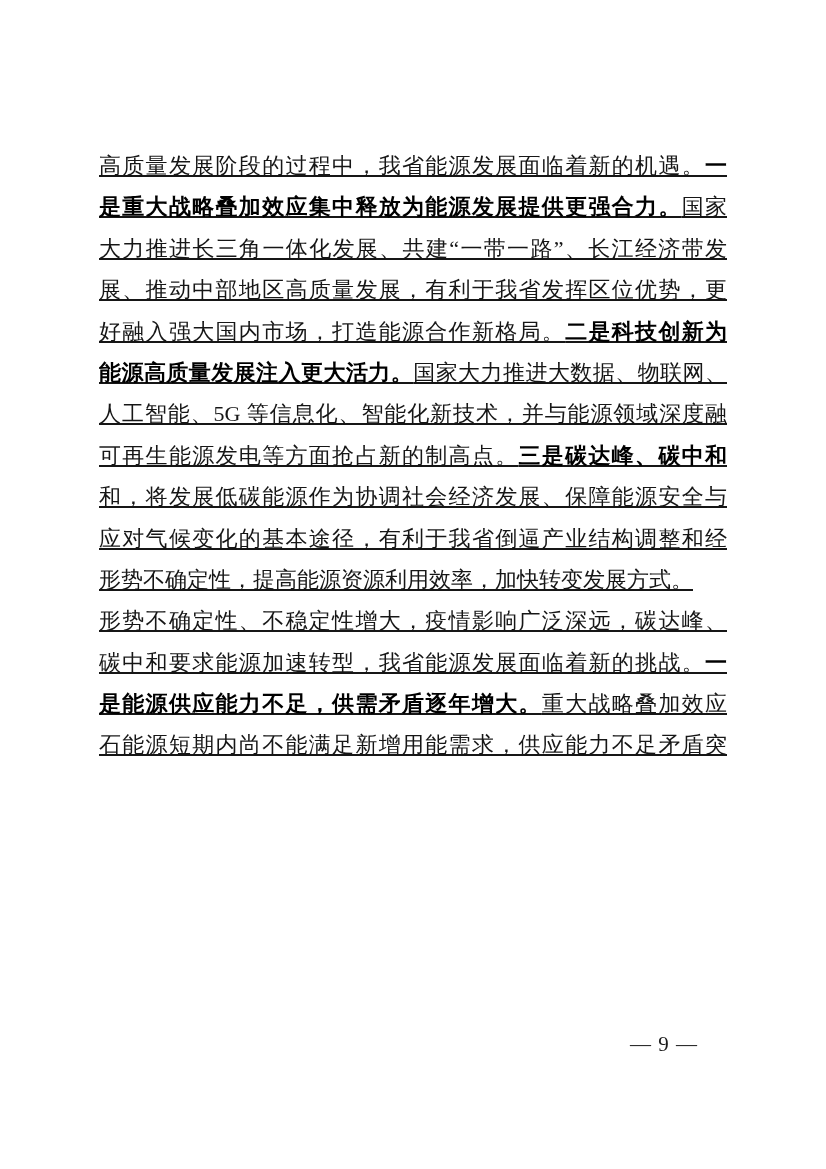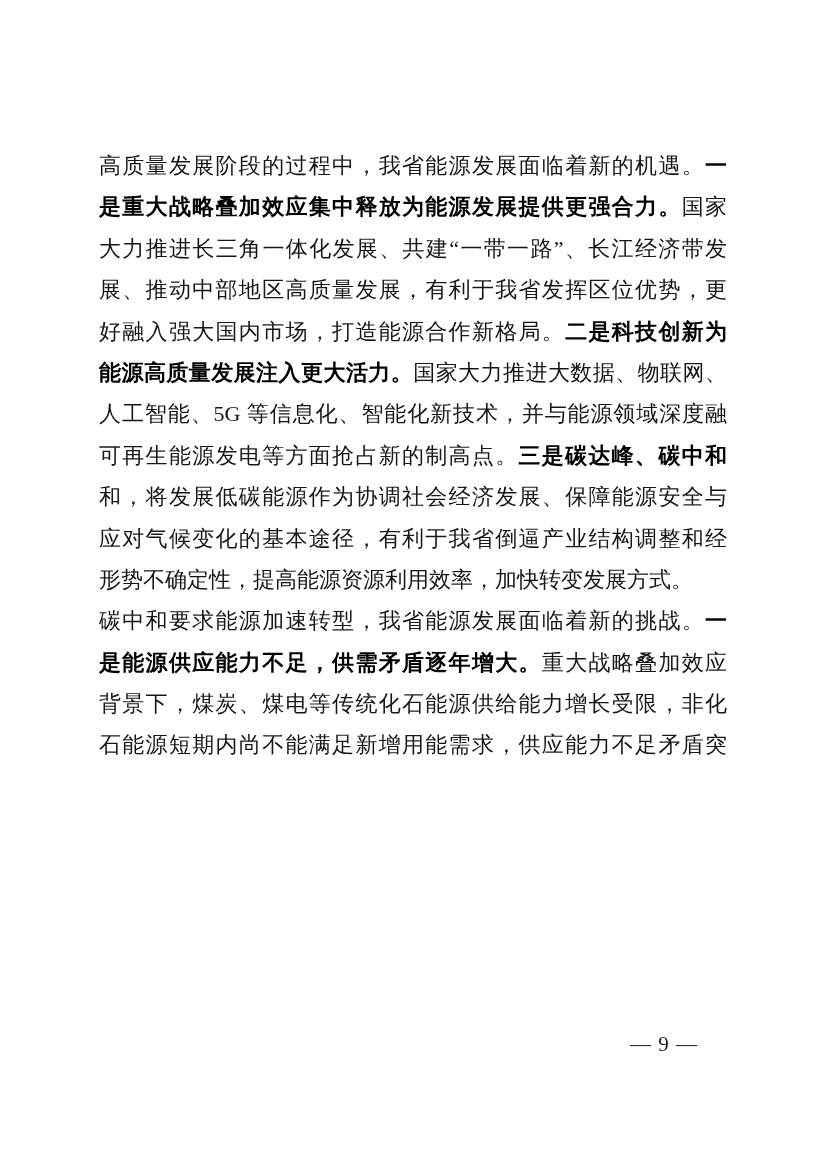--- a/index.html
+++ b/index.html
@@ -23,20 +23,21 @@
   }
   .line {
     font-size: 22px;
     line-height: 41.4px;
     height: 41.4px;
     color: #161616;
     text-align: justify;
     text-align-last: justify;
     overflow: hidden;
     white-space: normal;
+    text-decoration: underline;
   }
   .line.no-stretch {
     text-align-last: left;
   }
   .line.indent {
     text-indent: 45px;
   }
   .seg {
     font-weight: 400;
   }
@@ -65,21 +66,21 @@
       <div class="line"><span class="seg bold">是重大战略叠加效应集中释放为能源发展提供更强合力。</span><span class="seg">国家</span></div>
       <div class="line"><span class="seg">大力推进长三角一体化发展、共建“一带一路”、长江经济带发</span></div>
       <div class="line"><span class="seg">展、推动中部地区高质量发展，有利于我省发挥区位优势，更</span></div>
       <div class="line"><span class="seg">好融入强大国内市场，打造能源合作新格局。</span><span class="seg bold">二是科技创新为</span></div>
       <div class="line"><span class="seg bold">能源高质量发展注入更大活力。</span><span class="seg">国家大力推进大数据、物联网、</span></div>
       <div class="line"><span class="seg">人工智能、5G 等信息化、智能化新技术，并与能源领域深度融</span></div>
       <div class="line"><span class="seg">可再生能源发电等方面抢占新的制高点。</span><span class="seg bold">三是碳达峰、碳中和</span></div>
       <div class="line"><span class="seg">和，将发展低碳能源作为协调社会经济发展、保障能源安全与</span></div>
       <div class="line"><span class="seg">应对气候变化的基本途径，有利于我省倒逼产业结构调整和经</span></div>
       <div class="line no-stretch"><span class="seg">形势不确定性，提高能源资源利用效率，加快转变发展方式。</span></div>
+      <div class="line"><span class="seg">形势不确定性、不稳定性增大，疫情影响广泛深远，碳达峰、</span></div>
       <div class="line"><span class="seg">碳中和要求能源加速转型，我省能源发展面临着新的挑战。</span><span class="seg bold">一</span></div>
       <div class="line"><span class="seg bold">是能源供应能力不足，供需矛盾逐年增大。</span><span class="seg">重大战略叠加效应</span></div>
-      <div class="line"><span class="seg">背景下，煤炭、煤电等传统化石能源供给能力增长受限，非化</span></div>
       <div class="line"><span class="seg">石能源短期内尚不能满足新增用能需求，供应能力不足矛盾突</span></div>
     </div>
   <div class="footer">
     <span>— 9 —</span>
   </div>
 </div>
 
 </body></html>

